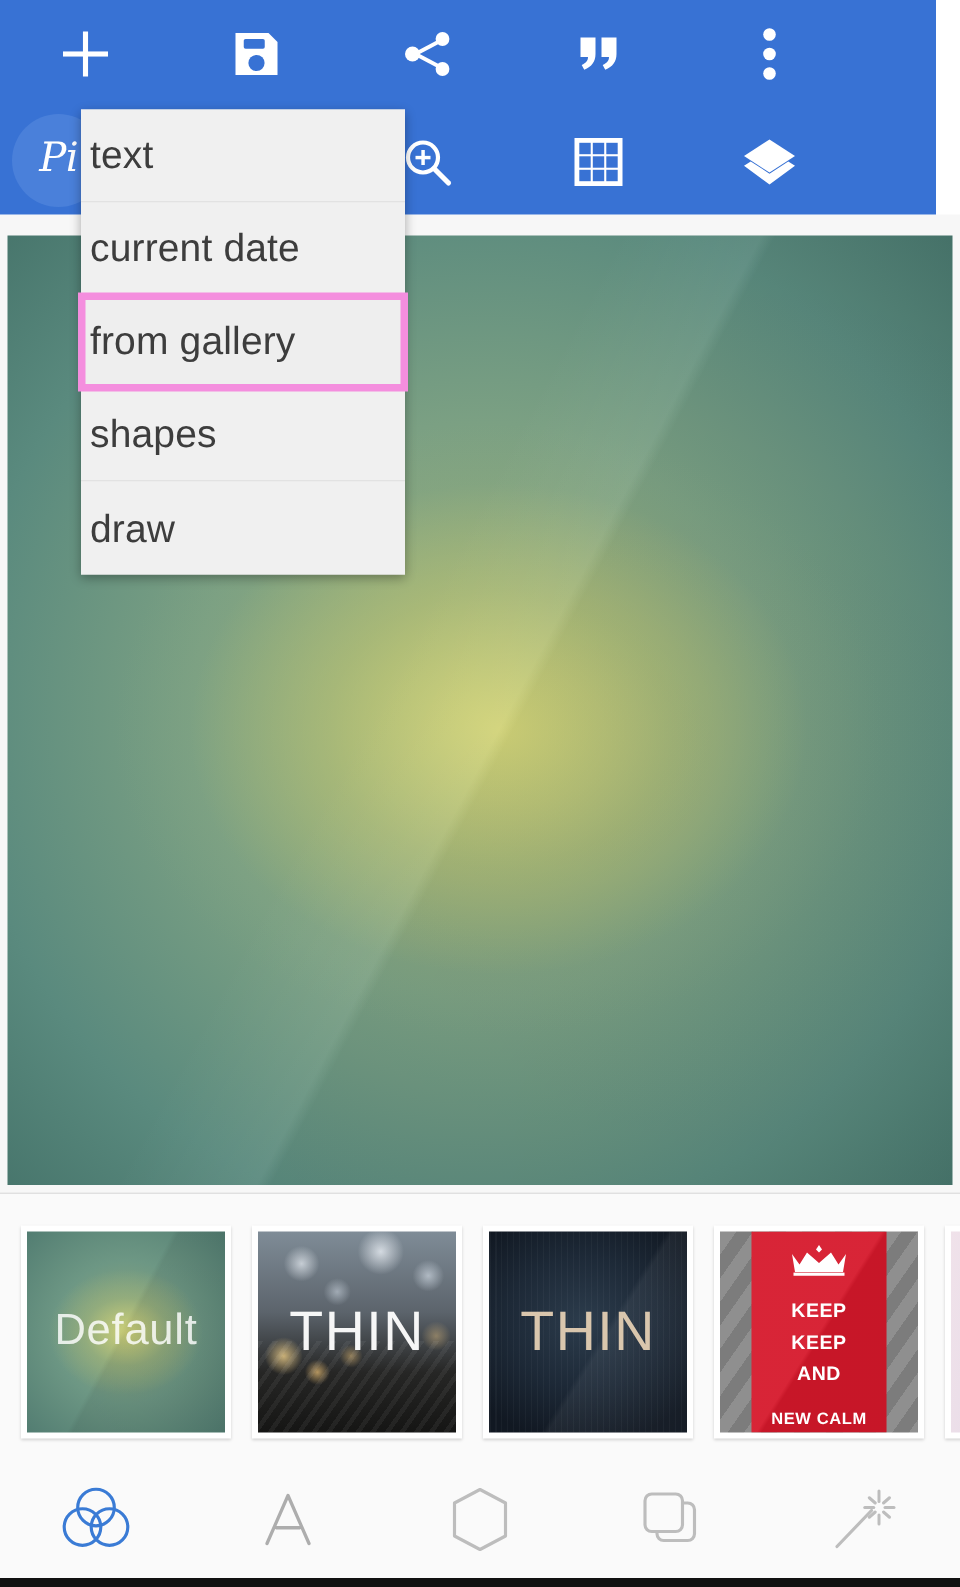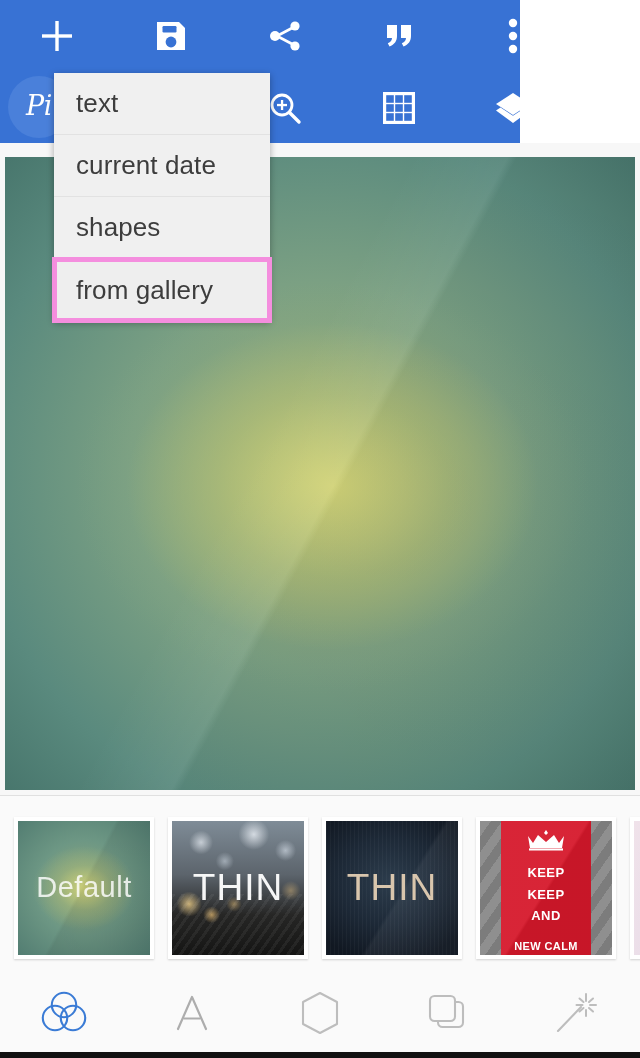--- a/index.html
+++ b/index.html
@@ -13,21 +13,21 @@
     position: relative;
     overflow: hidden;
     font-family: "Liberation Sans", sans-serif;
     -webkit-font-smoothing: antialiased;
   }
 
   
   #toolbar {
     position: absolute;
     left: 0; top: 0;
-    width: 520px;
+    width: 624px;
     height: 143px;
     background: #3872d4;
     z-index: 5;
   }
   .tb-row {
     position: absolute;
     left: 0;
     width: 640px;
     height: 71px;
     display: flex;
@@ -103,21 +103,21 @@
     width: 216px;
     background: #f0f0f0;
     box-shadow: 0 2px 7px rgba(0,0,0,0.33);
     z-index: 40;
     padding: 0;
   }
   .menu-item {
     height: 62px;
     display: flex;
     align-items: center;
-    padding-left: 22px;
+    padding-left: 6px;
     font-size: 26px;
     color: #3d3d3d;
     box-sizing: border-box;
     border-bottom: 1px solid #e2e2e2;
     background: #f0f0f0;
     letter-spacing: 0.1px;
   }
   .menu-item:last-child { border-bottom: none; }
   .menu-item.highlighted {
     background: #eeeeee;
@@ -388,22 +388,23 @@
   </div>
 
   <div class="brand-logo">
     <span>Pi</span>
   </div>
 </div>
 
 <div id="dropdown">
   <div class="menu-item">text</div>
   <div class="menu-item">current date</div>
+  <div class="menu-item highlighted">from gallery</div>
   <div class="menu-item">shapes</div>
-  <div class="menu-item highlighted">from gallery</div>
+  <div class="menu-item">draw</div>
 </div>
 
 <div id="thumb-strip">
 
   <div class="thumb">
     <div class="thumb-inner tg-default">
       <div class="sheen2"></div>
       <span class="thumb-label">Default</span>
     </div>
   </div>

